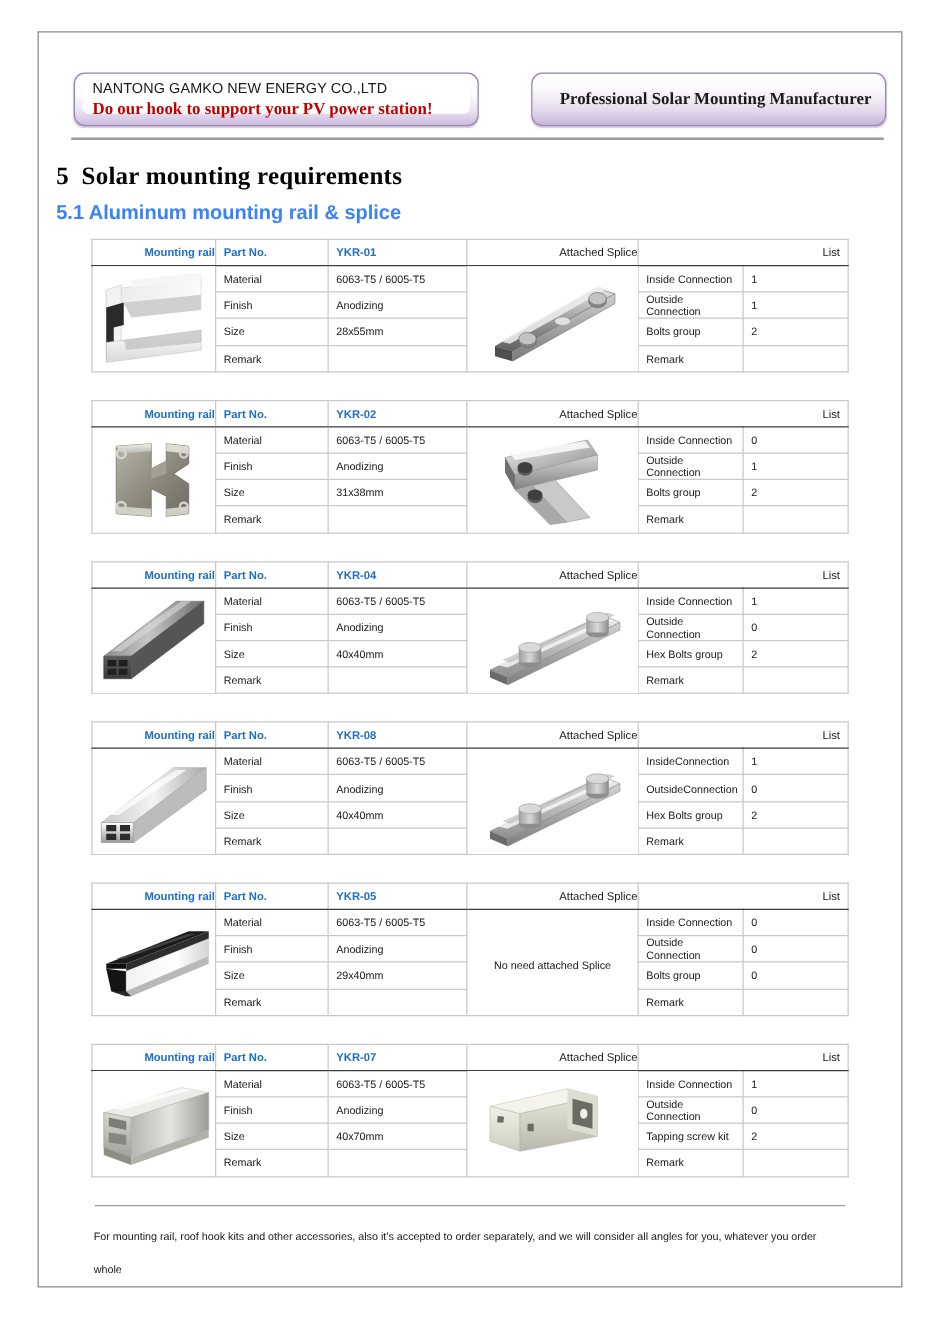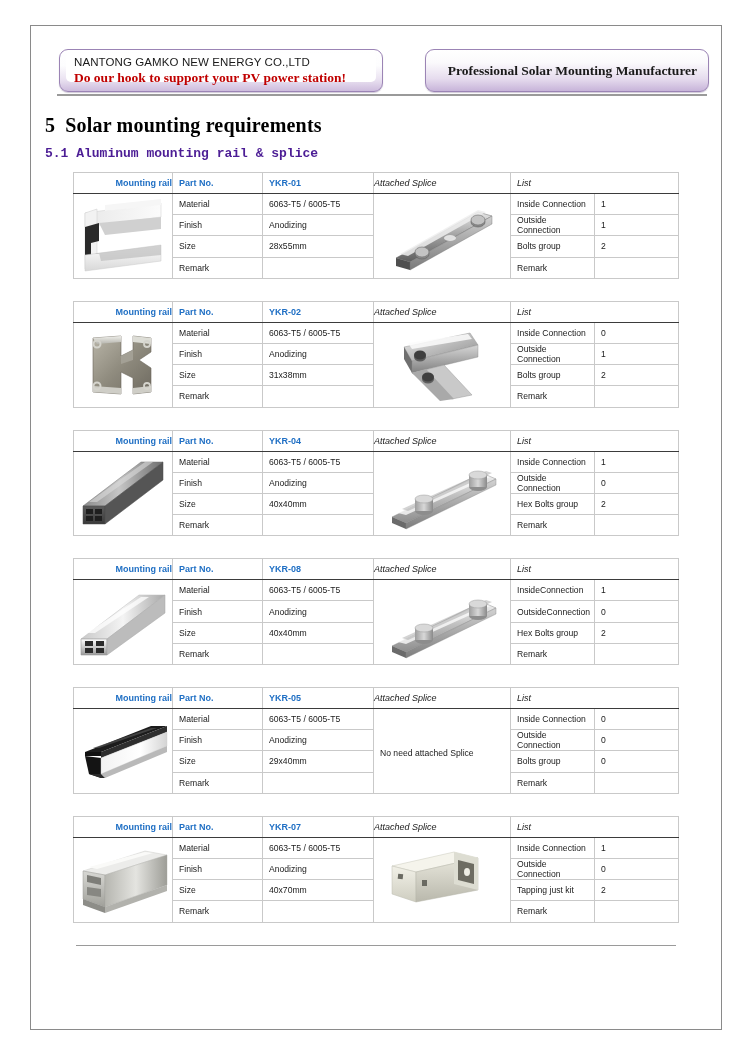--- a/index.html
+++ b/index.html
@@ -24,23 +24,23 @@
     height: 1005px;
     border: 1.5px solid #8a8a8a;
     box-sizing: border-box;
     background: #fff;
   }
 
   
   .header-wrap {
     position: relative;
     height: 58px;
-    margin: 8px 12px 0 12px;
+    margin: 24px 12px 0 12px;
     display: flex;
-    align-items: flex-end;
+    align-items: center;
   }
   .banner {
     box-sizing: border-box;
     border-radius: 9px;
     border: 1px solid #9b84b5;
     position: relative;
   }
   .banner-left {
     width: 328px;
     height: 43px;
@@ -97,24 +97,24 @@
   .h1 {
     font-family: "Liberation Serif", serif;
     font-weight: bold;
     font-size: 20px;
     color: #000;
     margin: 18px 0 0 14px;
     letter-spacing: .2px;
   }
   .h1 .num { margin-right: 10px; }
   .h2 {
-    font-family: Liberation Mono, monospace;
+    font-family: Liberation Sans, sans-serif;
     font-weight: bold;
-    font-size: 13px;
-    color: #4c1d95;
+    font-size: 16px;
+    color: #3b82f6;
     margin: 9px 0 0 14px;
   }
 
   
   .tables { margin-top: 11px; }
   .ptable {
     width: 606px;
     margin: 0 auto 22px auto;
     border-collapse: collapse;
     table-layout: fixed;
@@ -133,35 +133,34 @@
   .ptable tr.hdr td {
     height: 20px;
     border-bottom: 1.4px solid #3b3b3b;
     font-weight: bold;
     font-size: 9px;
     color: #1f6fc4;
   }
   .ptable tr.hdr td.plain {
     color: #1a1a1a;
     font-weight: normal;
-    text-align: left;
-    font-style: italic;
+    text-align: right;
   }
   .c-img   { width: 98px;  text-align: center; padding: 0 !important; }
   .c-key   { width: 77px; }
   .c-val   { width: 98px; }
   .c-spl   { width: 136px; text-align: center; padding: 0 !important; }
   .c-lkey  { width: 102px; }
   .c-lval  { width: 95px; }
   .hdr .c-img  { text-align: right; }
   .hdr .c-spl, .hdr .c-list { text-align: center; }
   .noneed {
     font-size: 8.6px;
     color: #1a1a1a;
-    text-align: left;
+    text-align: center;
     padding: 0 6px !important;
     vertical-align: top;
   }
   .noneed .txt { display: block; padding-top: 5px; }
   .splice-cell, .rail-cell {
     position: relative;
     overflow: hidden;
   }
 
   
@@ -687,30 +686,31 @@
           </tr>
           <tr>
             <td class="c-key">Finish</td>
             <td class="c-val">Anodizing</td>
             <td class="c-lkey">Outside Connection</td>
             <td class="c-lval">0</td>
           </tr>
           <tr>
             <td class="c-key">Size</td>
             <td class="c-val">40x70mm</td>
-            <td class="c-lkey">Tapping just kit</td>
+            <td class="c-lkey">Tapping screw kit</td>
             <td class="c-lval">2</td>
           </tr>
           <tr>
             <td class="c-key">Remark</td>
             <td class="c-val"></td>
             <td class="c-lkey">Remark</td>
             <td class="c-lval"></td>
           </tr>
         </tbody>
       </table>
     </div>
 
   <div class="foot-rule"></div>
   <div class="foot-text">
+    <div>For mounting rail, roof hook kits and other accessories, also it’s accepted to order separately, and we will consider all angles for you, whatever you order whole</div>
   </div>
 
 </div>
 
 </body></html>

